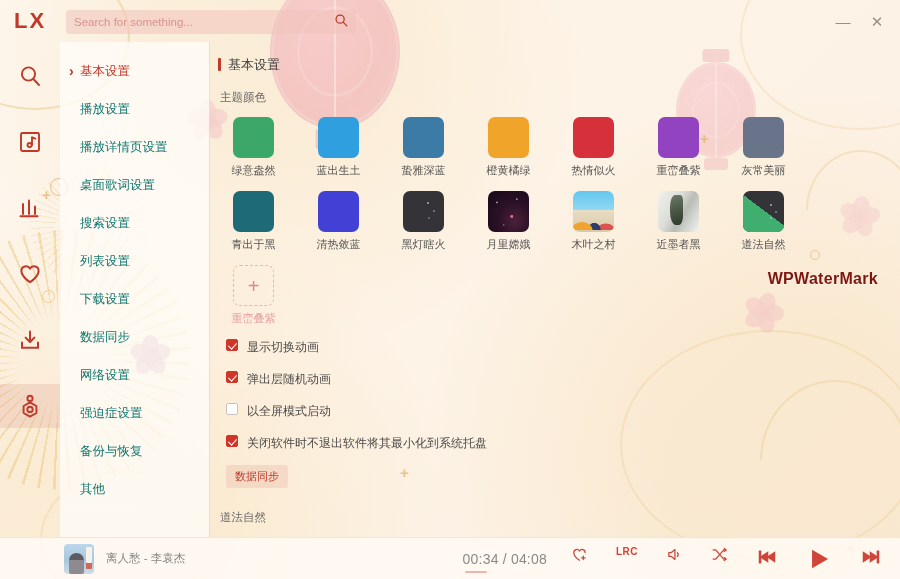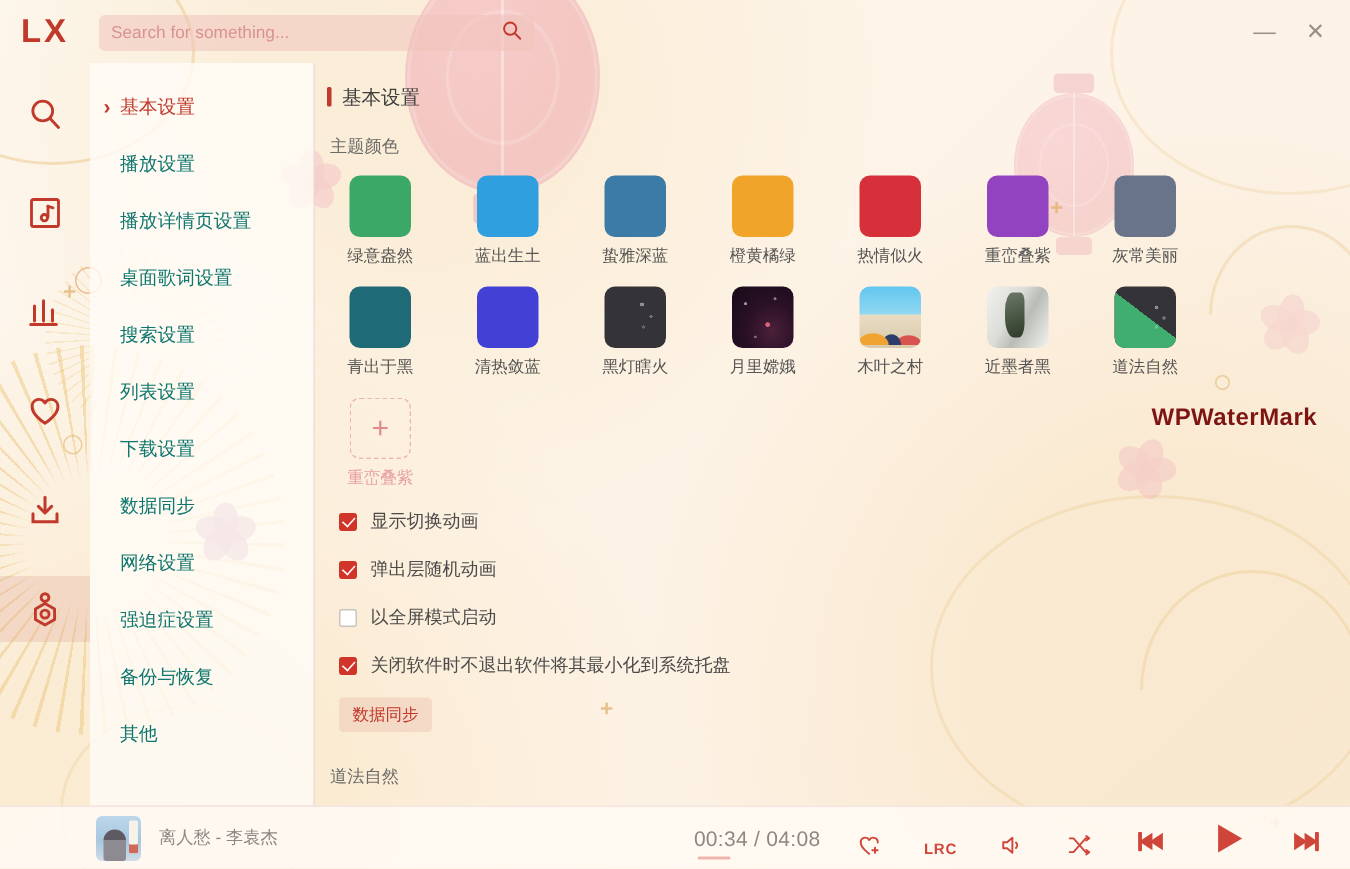--- a/index.html
+++ b/index.html
@@ -223,21 +223,21 @@
   }
   .pic-tao::after{
     content:""; position:absolute; right:6px; top:12px; width:10px; height:18px;
     background:
       radial-gradient(circle at 3px 2px, rgba(255,255,255,.45) 0 1.1px, transparent 1.4px),
       radial-gradient(circle at 8px 9px, rgba(255,255,255,.30) 0 1px, transparent 1.3px),
       radial-gradient(circle at 3px 15px, rgba(255,255,255,.25) 0 1px, transparent 1.3px);
   }
 
   
-  .chk-row{ display:flex; align-items:center; margin-bottom:15px; padding-left:8px; }
+  .chk-row{ display:flex; margin-bottom:15px; padding-left:8px; }
   .chk{
     width:12px; height:12px; border:1.5px solid #c9c4bd; border-radius:2px;
     margin-right:9px; flex:none; background:#fff;
   }
   .chk.on{
     background:#d0352a; border-color:#d0352a; position:relative;
   }
   .chk.on::after{
     content:""; position:absolute; left:3px; top:.5px; width:4px; height:7px;
     border:solid #fff; border-width:0 1.6px 1.6px 0; transform:rotate(42deg);
@@ -282,21 +282,21 @@
   }
   .song{ margin-left:12px; font-size:11.5px; color:#8b8885; }
   .time{
     margin-left:auto; font-size:14px; color:#8b8885; letter-spacing:.2px;
     position:relative;
   }
   .time::after{
     content:""; position:absolute; left:2px; bottom:-6px; width:22px; height:2px;
     background:rgba(208,53,42,.35); border-radius:1px;
   }
-  .ctrls{ display:flex; align-items:flex-end; gap:28px; margin:0 18px 0 24px; }
+  .ctrls{ display:flex; align-items:flex-start; gap:28px; margin:0 18px 0 24px; }
   .ctrl{ display:flex; align-items:center; justify-content:center; color:#d0453a; }
   .lrc-txt{ font-size:10px; font-weight:700; color:#d0453a; letter-spacing:.5px; }
 </style>
 </head>
 <body>
 
 <div class="bg-layer">
   <div class="bg-base"></div>
 
   <div class="ray-burst"></div>

